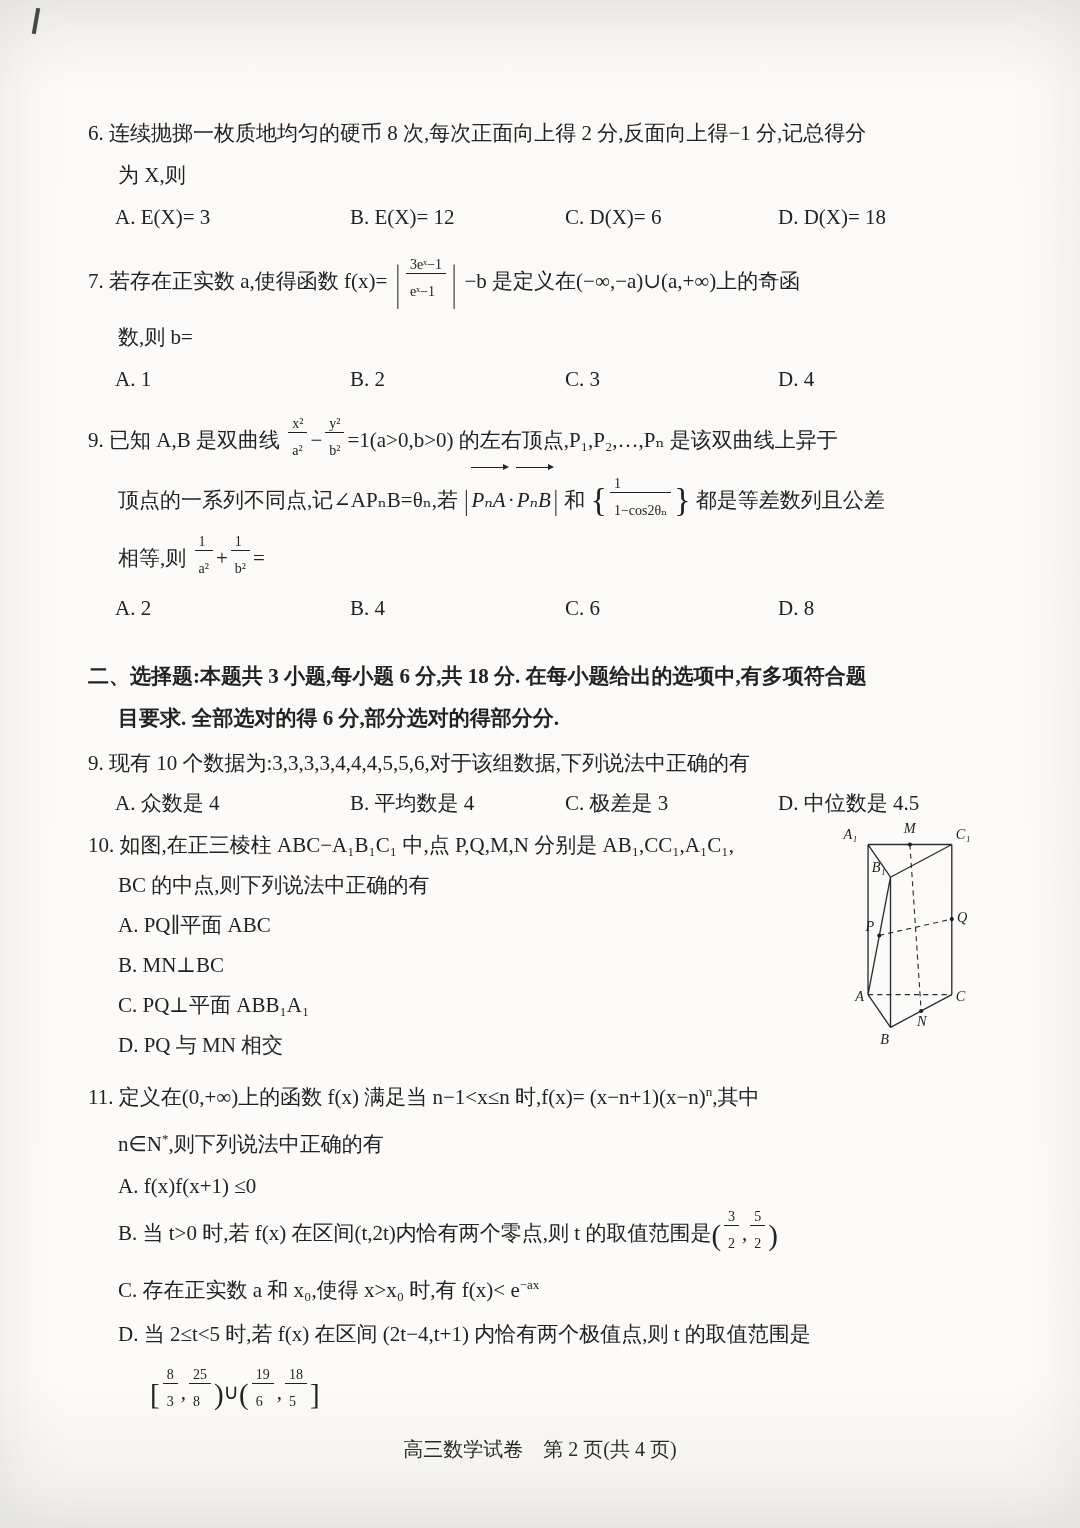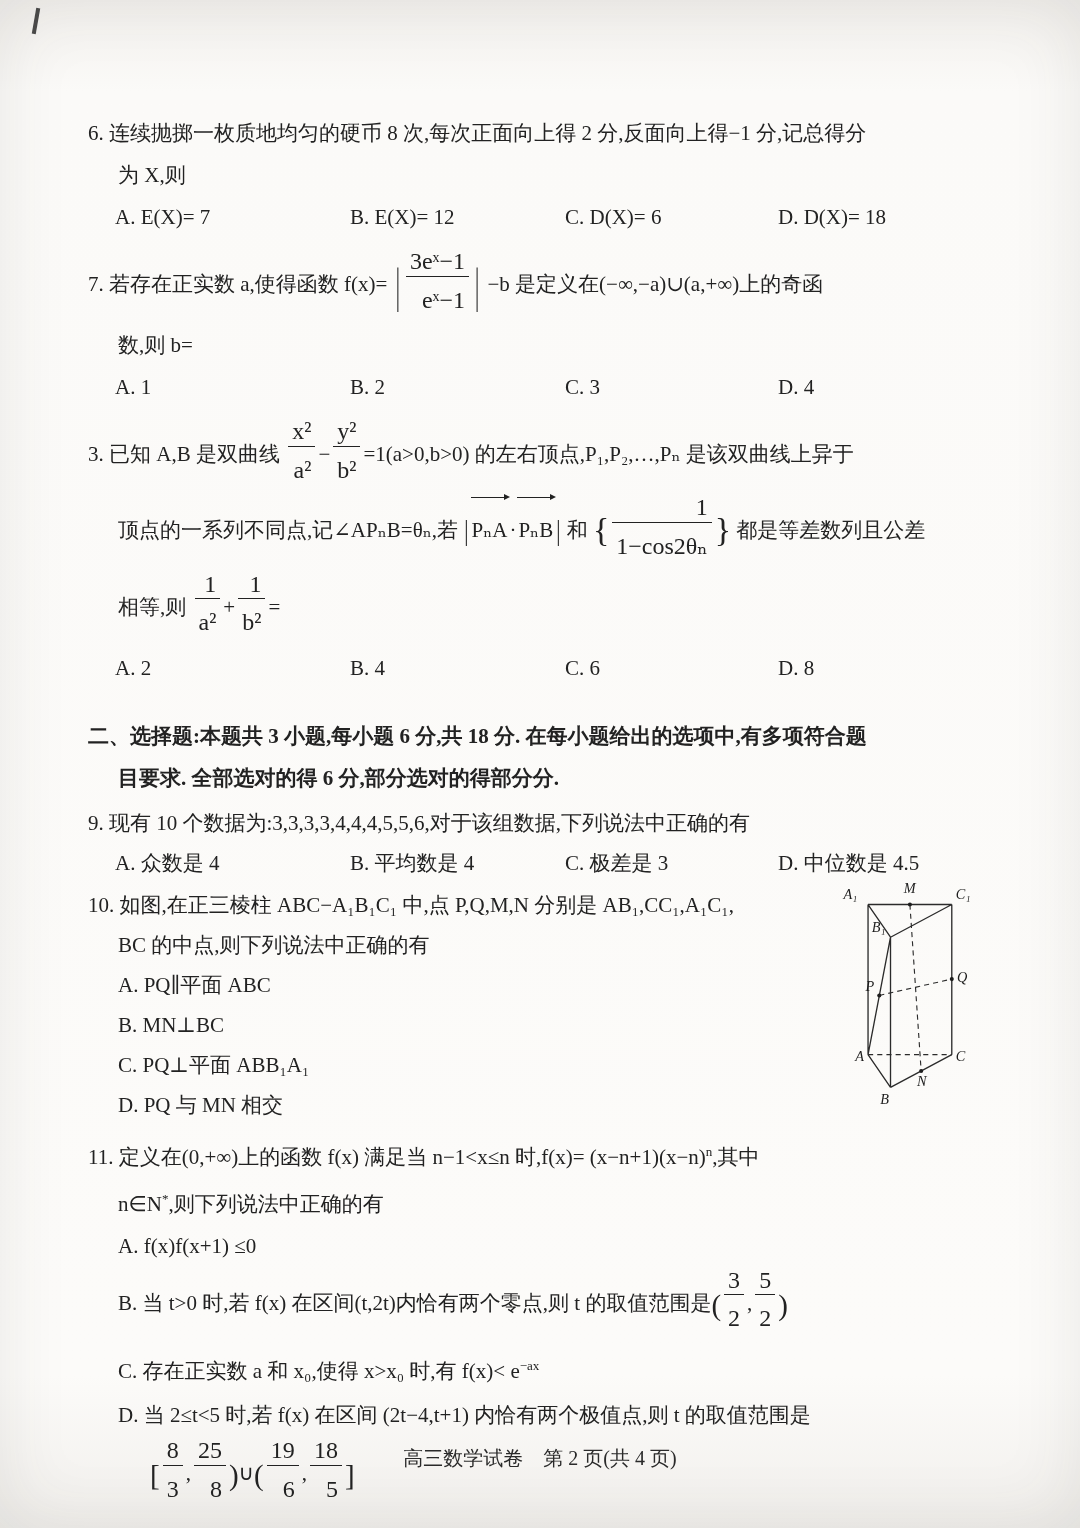--- a/index.html
+++ b/index.html
@@ -35,57 +35,57 @@
   section.q11 { clear:both;font-family:Liberation Serif, serif; }
 
   .tallline  { line-height:66px; }
   .mline60   { line-height:60px; }
   .mline56   { line-height:56px; }
   .mline52   { line-height:52px; }
   .mline46   { line-height:46px; }
   .mline74   { line-height:74px; }
 
   
-  .frac { display:inline-block; text-align:right; vertical-align:middle; font-size:24px; line-height:1.15; margin:0 3px; }
+  .frac { display:inline-block; text-align:left; vertical-align:middle; font-size:14px; line-height:1.15; margin:0 3px; }
   .fnum { display:block; padding:0 4px; }
   .fden { display:block; border-top:1.4px solid #222; padding:10px 4px; }
 
   
   .absbar  { display:inline-block; transform:scaleY(2.3); vertical-align:middle; margin:0 3px; font-weight:300; }
   .absbar2 { display:inline-block; transform:scaleY(1.45); margin:0 1px; }
   .brace   { display:inline-block; font-size:34px; vertical-align:middle; line-height:0; transform:translateY(-2px); font-weight:300; }
   .bd      { display:inline-block; font-size:29px; vertical-align:middle; line-height:0; font-weight:300; }
 
   
-  .vec { position:relative; display:inline-block; padding:0 2px; }
+  .vec { position:relative; display:inline-block; font-style:italic; padding:0 2px; }
   .vec::before { content:""; position:absolute; left:1px; right:5px; top:-3px; border-top:1.4px solid #222; }
   .vec::after  { content:""; position:absolute; right:-1px; top:-6px; border-left:6px solid #222; border-top:3px solid transparent; border-bottom:3px solid transparent; }
 
   sup { font-size:0.62em; }
 
   
   .fig { float:right; width:156px; height:240px; margin:-6px 0 0 12px; }
   .fig path.solid  { fill:none; stroke:#2b2b2b; stroke-width:1.3; }
   .fig path.dashed { fill:none; stroke:#2b2b2b; stroke-width:1.1; stroke-dasharray:5 4; }
   .fig text { font-family:"Liberation Serif","DejaVu Serif",serif; font-style:italic; font-size:14px; fill:#1d1d1d; }
   .fig circle { fill:#1d1d1d; }
 
-  .footer { position:absolute; left:0; right:0; bottom:56px; text-align:center; font-size:20px; color:#2a2a2a; }
+  .footer { position:absolute; left:0; right:0; bottom:65px; text-align:center; font-size:20px; color:#2a2a2a; }
 </style>
 </head>
 <body>
 
 <div class="page">
   <div class="artifact"></div>
 
   <section class="q6">
     <div class="line">6. 连续抛掷一枚质地均匀的硬币 8 次,每次正面向上得 2 分,反面向上得−1 分,记总得分</div>
     <div class="line ind">为 X,则</div>
     <div class="opts">
-      <span>A. E(X)= 7</span>
+      <span>A. E(X)= 3</span>
       <span>B. E(X)= 12</span>
       <span>C. D(X)= 6</span>
       <span>D. D(X)= 18</span>
     </div>
   </section>
 
   <section class="q7">
     <div class="line tallline">
       <span>7. 若存在正实数 a,使得函数 f(x)=</span>
       <span class="absbar">|</span><span class="frac"><span class="fnum">3eˣ−1</span><span class="fden">eˣ−1</span></span><span class="absbar">|</span>
@@ -95,21 +95,21 @@
     <div class="opts">
       <span>A. 1</span>
       <span>B. 2</span>
       <span>C. 3</span>
       <span>D. 4</span>
     </div>
   </section>
 
   <section class="q8">
     <div class="line mline60">
-      <span>3. 已知 A,B 是双曲线</span>
+      <span>9. 已知 A,B 是双曲线</span>
       <span class="frac"><span class="fnum">x²</span><span class="fden">a²</span></span><span>−</span><span class="frac"><span class="fnum">y²</span><span class="fden">b²</span></span><span>=1(a&gt;0,b&gt;0) 的左右顶点,P₁,P₂,…,Pₙ 是该双曲线上异于</span>
     </div>
     <div class="line ind mline60">
       <span>顶点的一系列不同点,记∠APₙB=θₙ,若</span>
       <span class="absbar2">|</span><span class="vec">PₙA</span><span>·</span><span class="vec">PₙB</span><span class="absbar2">|</span>
       <span>和</span>
       <span class="brace">{</span><span class="frac"><span class="fnum">1</span><span class="fden">1−cos2θₙ</span></span><span class="brace">}</span>
       <span>都是等差数列且公差</span>
     </div>
     <div class="line ind mline56">

